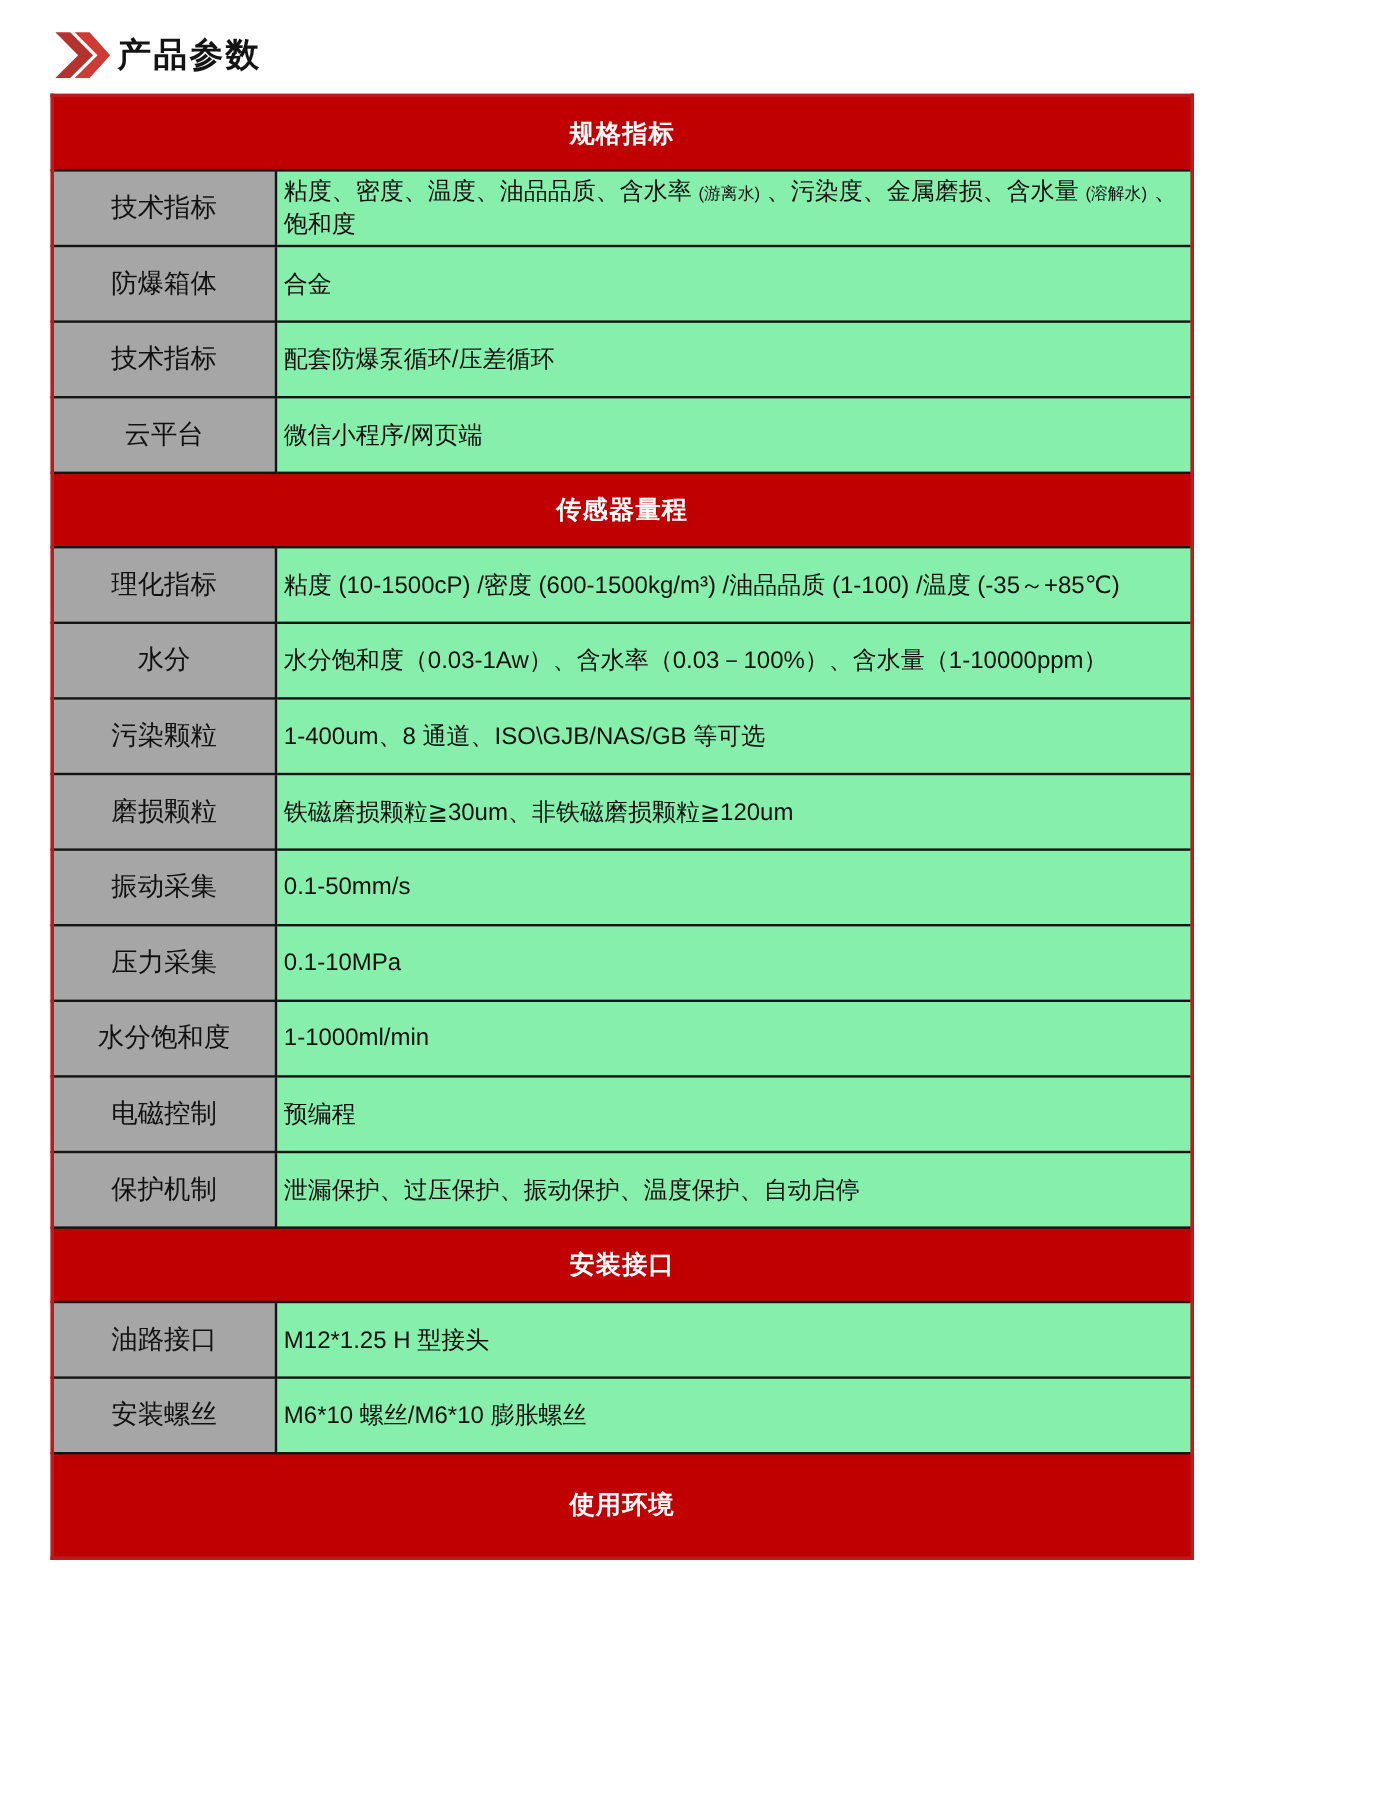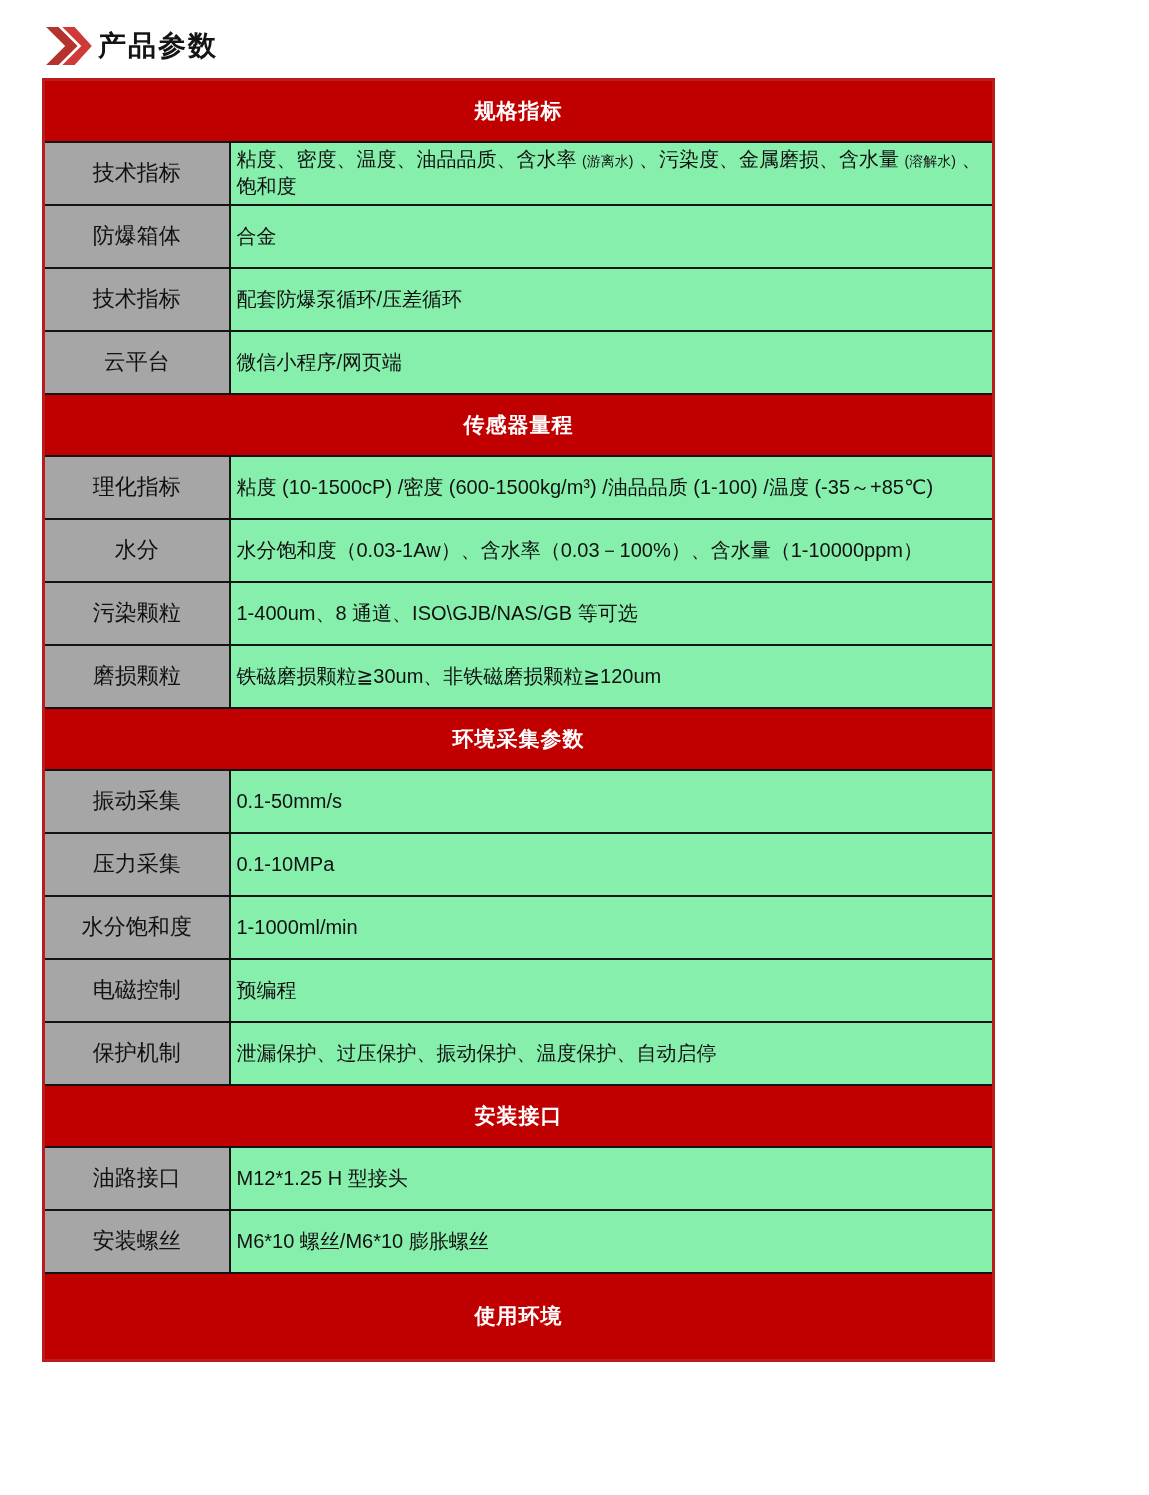--- a/index.html
+++ b/index.html
@@ -134,23 +134,20 @@
           <td class="value-cell">水分饱和度（0.03-1Aw）、含水率（0.03－100%）、含水量（1-10000ppm）</td>
         </tr>
         <tr>
           <td class="label-cell">污染颗粒</td>
           <td class="value-cell">1-400um、8 通道、ISO\GJB/NAS/GB 等可选</td>
         </tr>
         <tr>
           <td class="label-cell">磨损颗粒</td>
           <td class="value-cell">铁磁磨损颗粒≧30um、非铁磁磨损颗粒≧120um</td>
         </tr>
-        <tr class="section-header">
-          <td colspan="2">环境采集参数</td>
-        </tr>
         <tr>
           <td class="label-cell">振动采集</td>
           <td class="value-cell">0.1-50mm/s</td>
         </tr>
         <tr>
           <td class="label-cell">压力采集</td>
           <td class="value-cell">0.1-10MPa</td>
         </tr>
         <tr>
           <td class="label-cell">水分饱和度</td>

